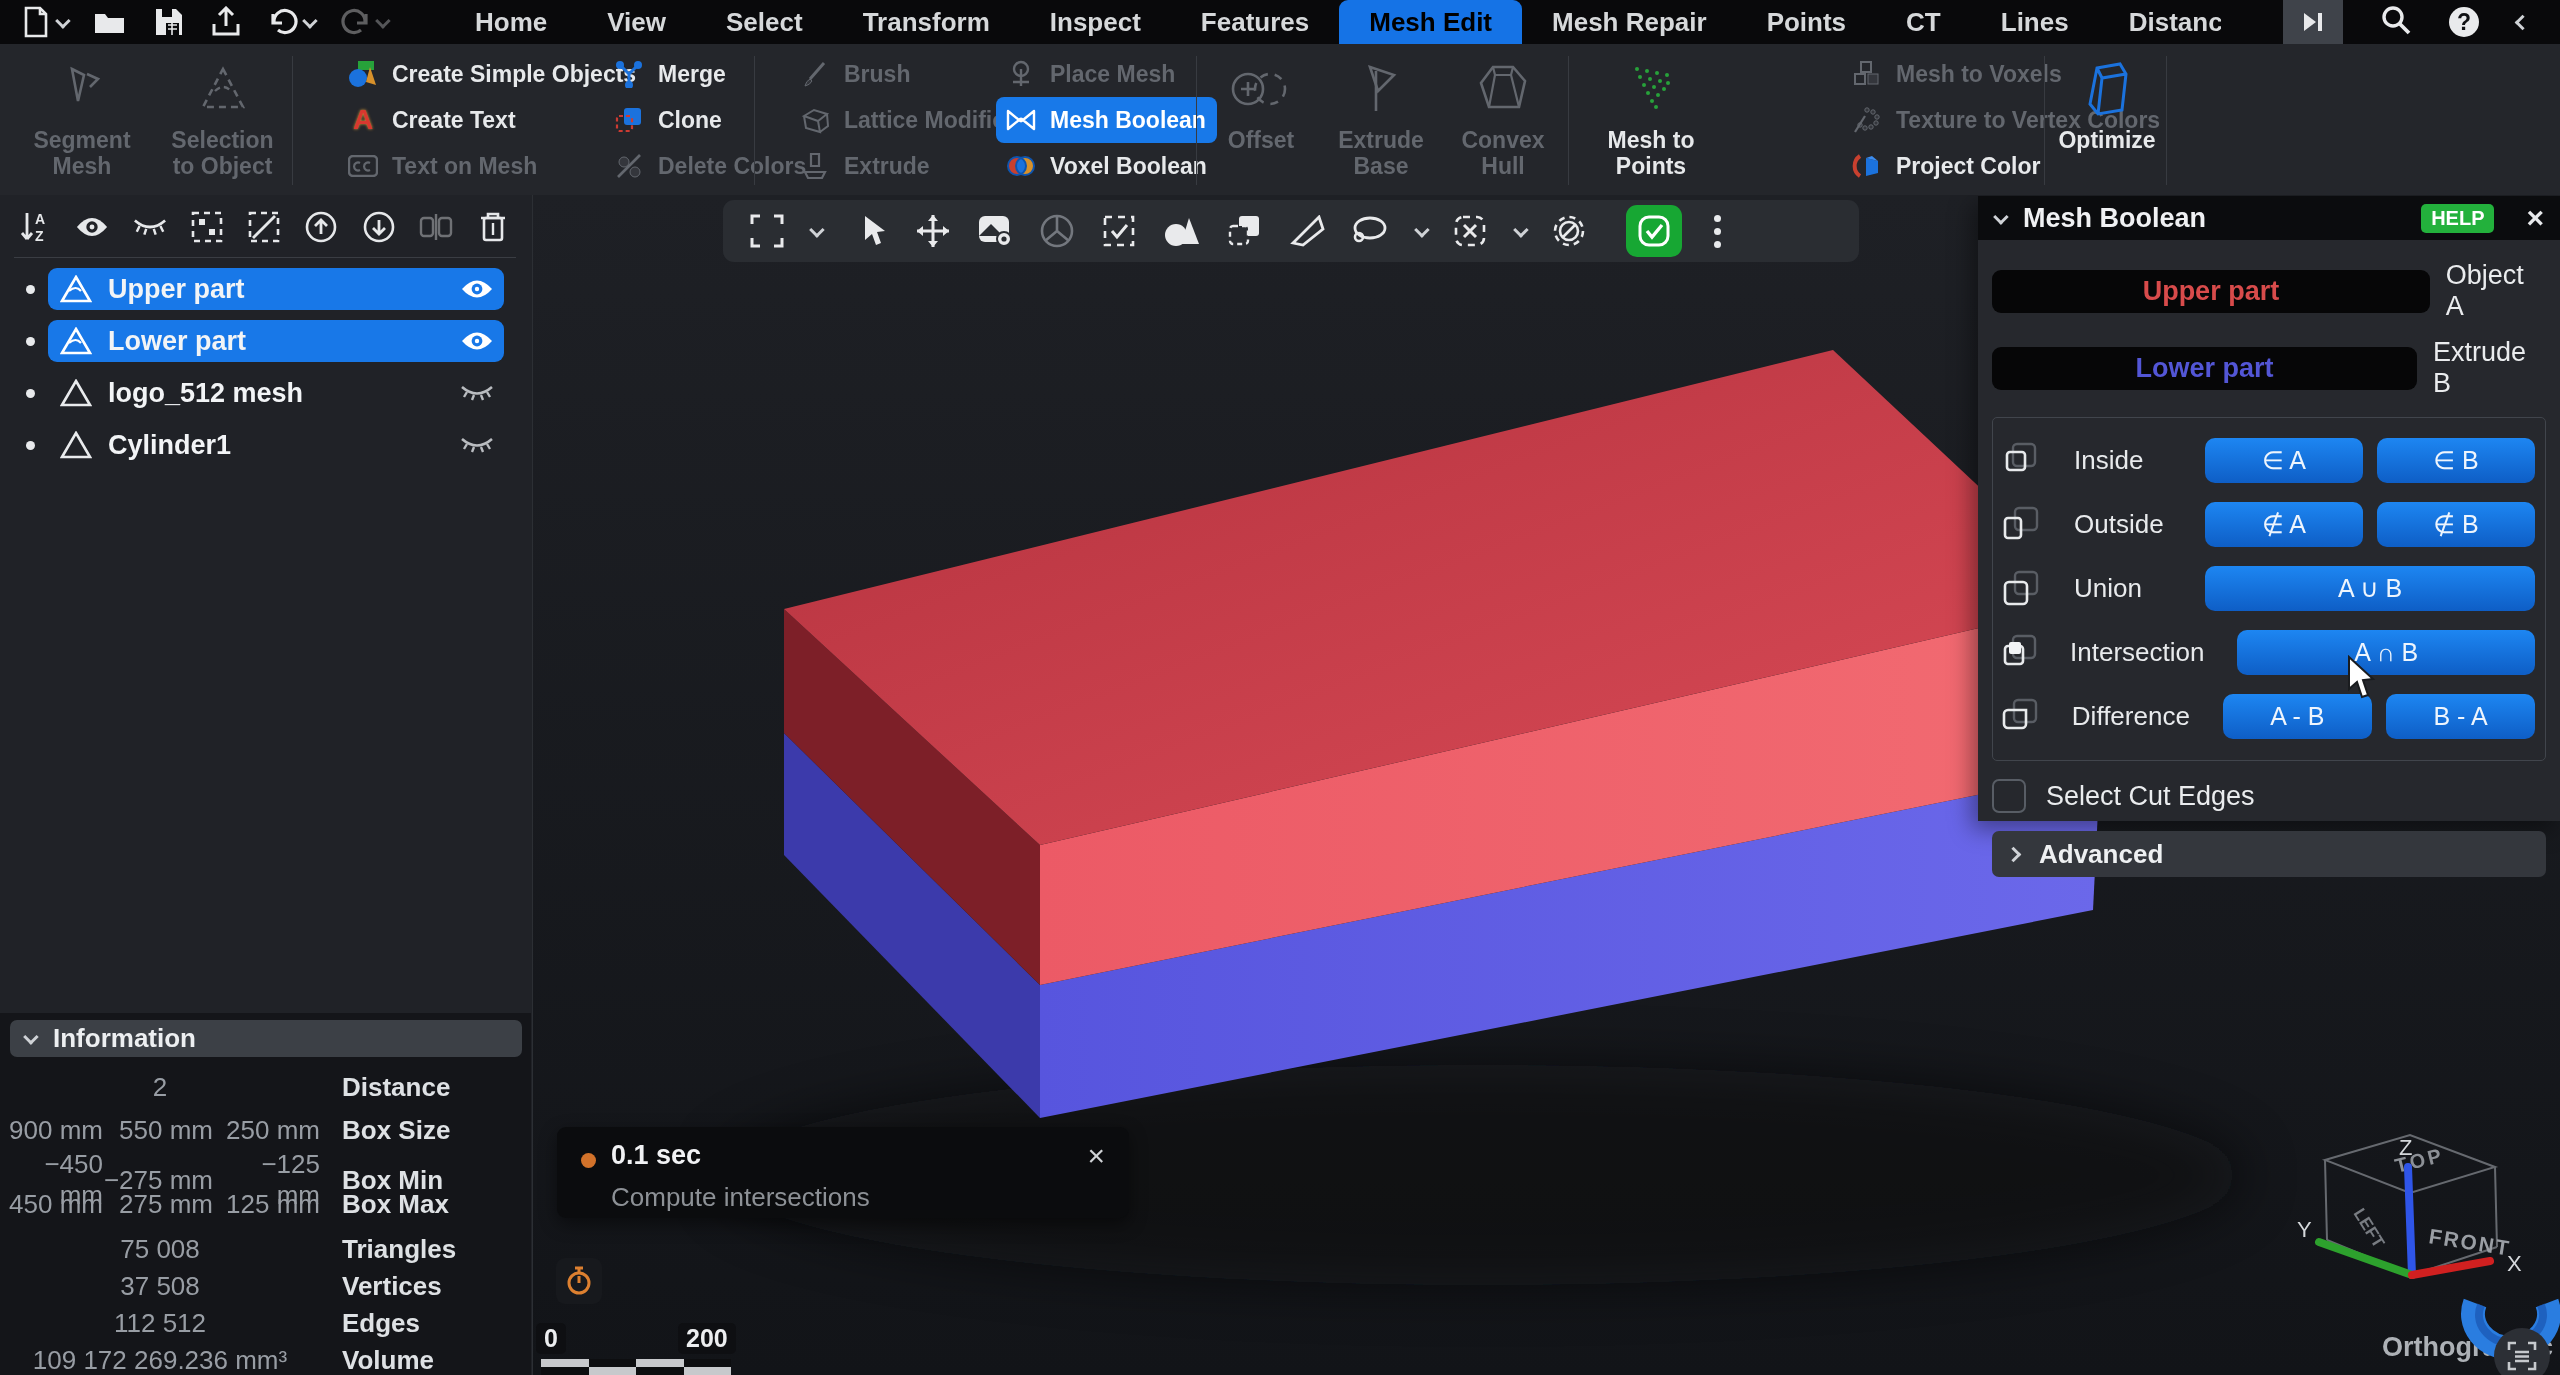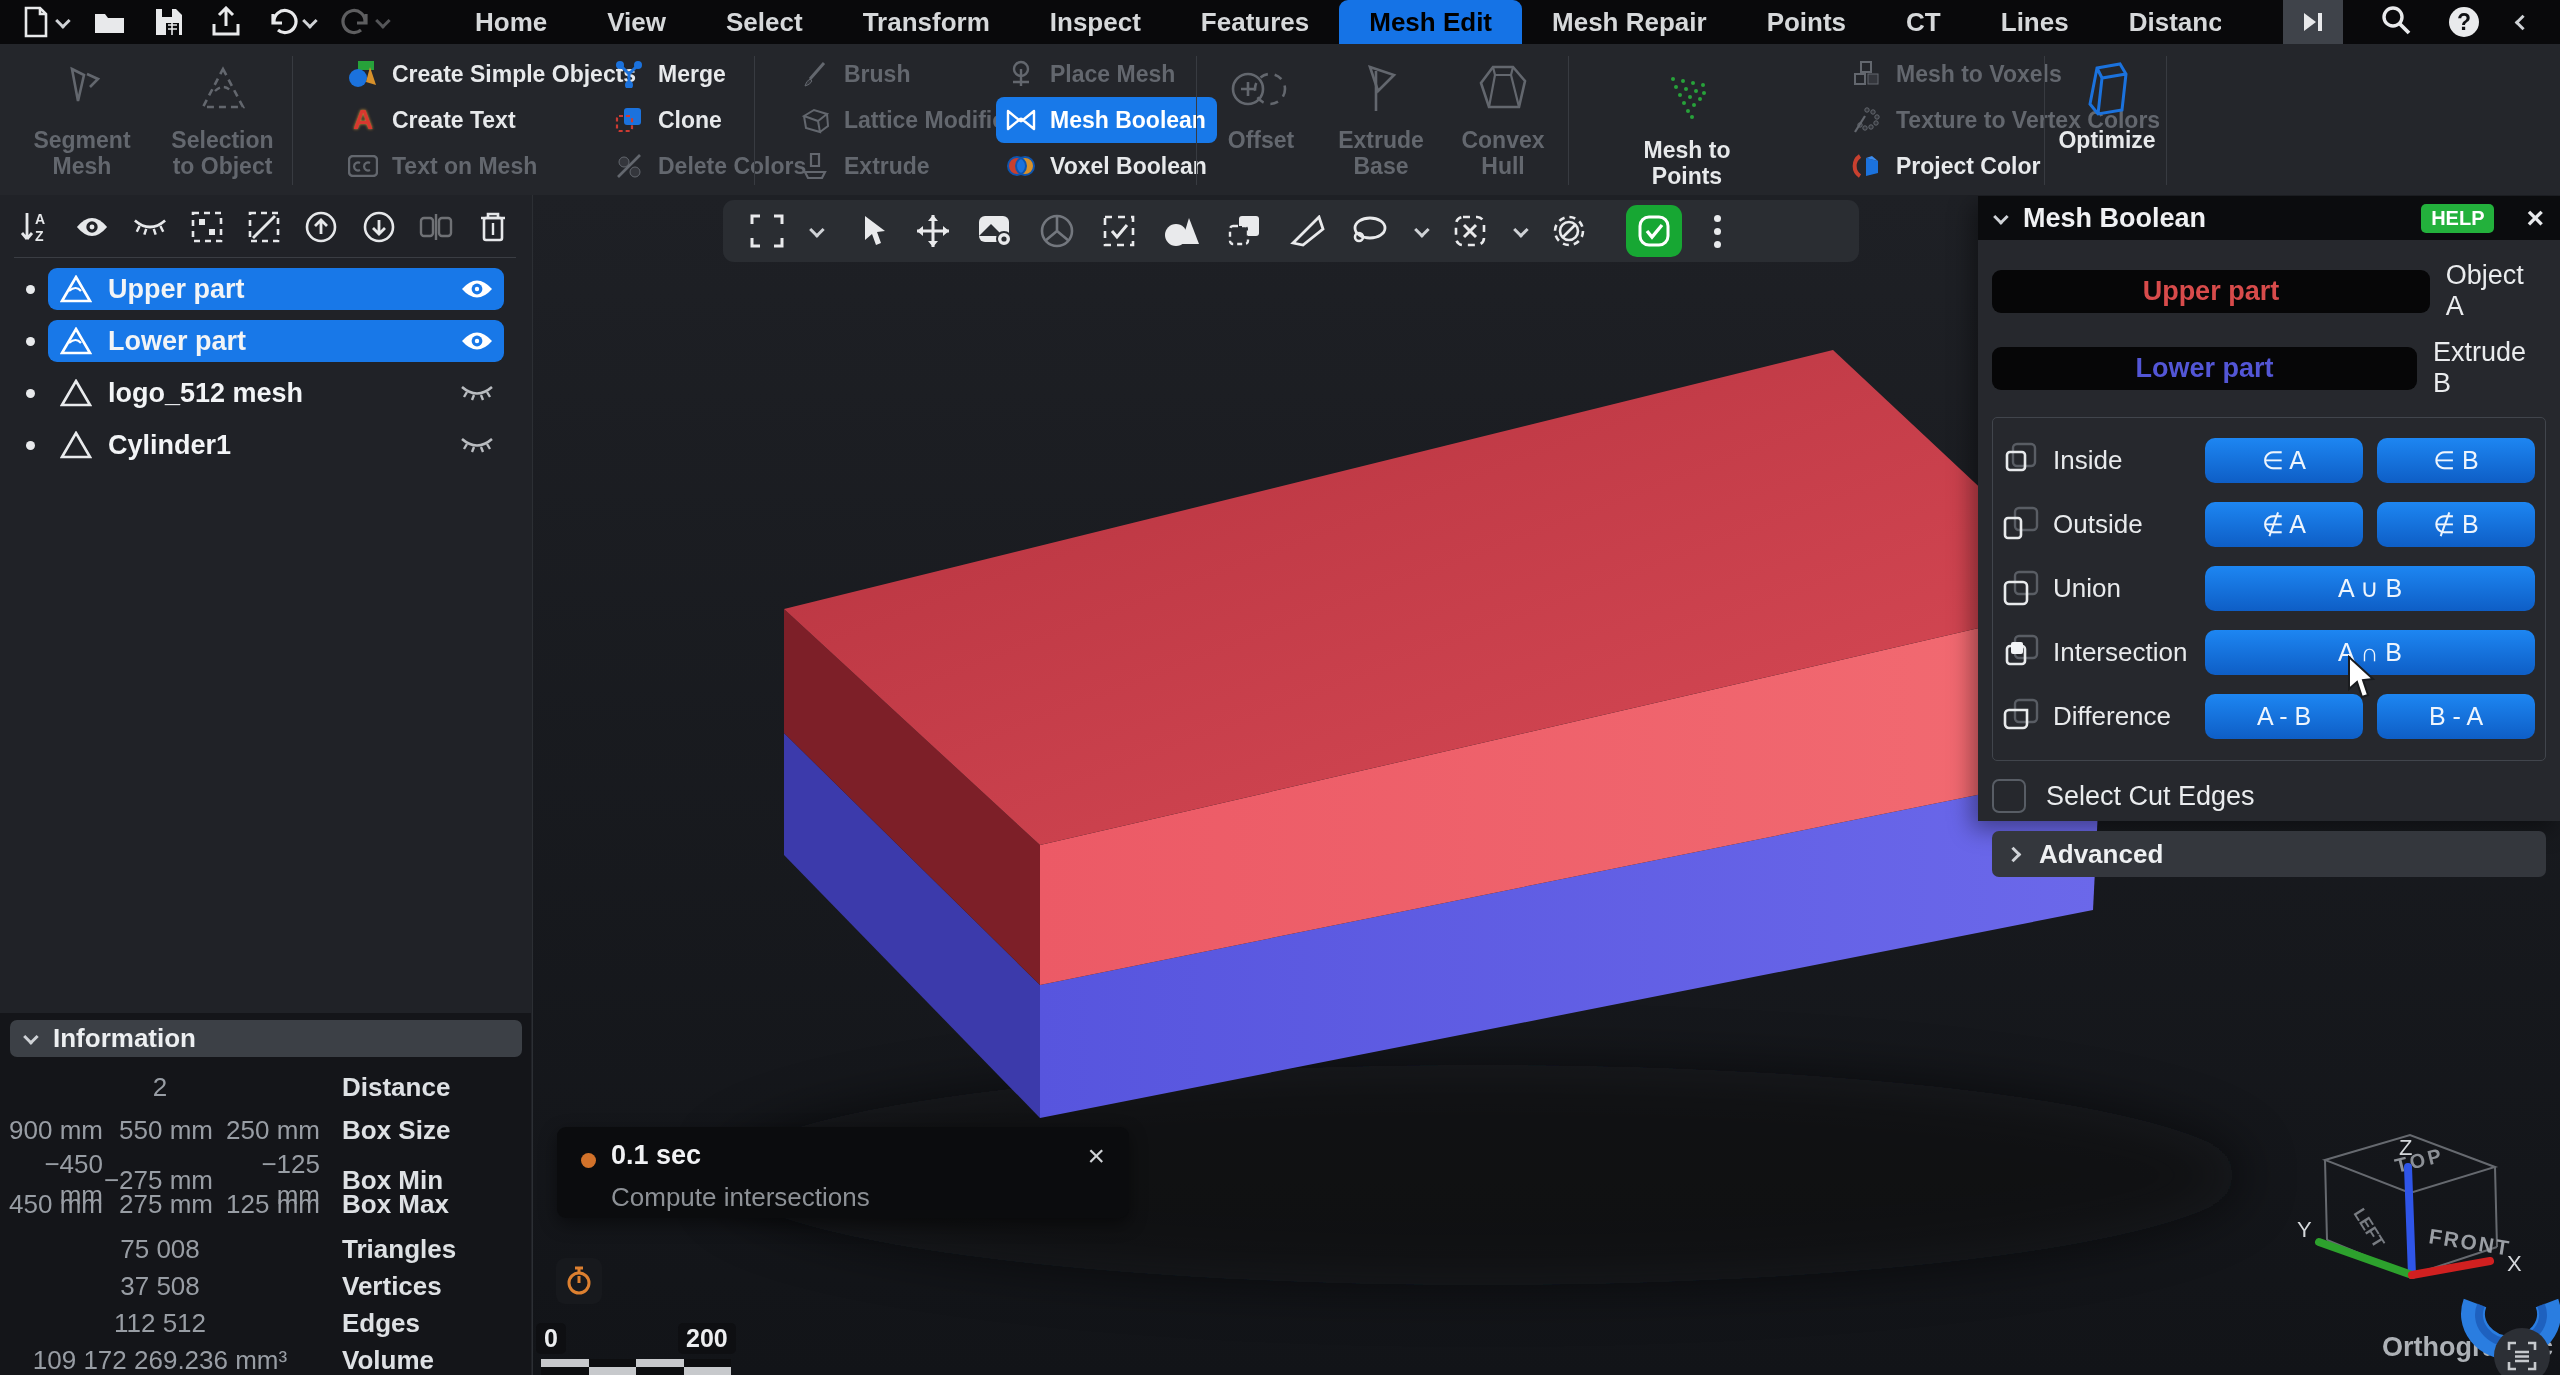--- a/index.html
+++ b/index.html
@@ -107,21 +107,21 @@
   .phdr { height:44px; background:#0b0c0e; display:flex; align-items:center; padding:0 16px; gap:18px; }
   .ptitle { color:#f0f1f3; font-size:27px; font-weight:700; flex:1; }
   .phelp { background:#23b13c; color:#fff; font-size:20px; font-weight:700; padding:3px 10px; border-radius:5px; }
   .pclose { color:#e8eaec; font-size:30px; font-weight:700; margin-left:14px; }
   .pbody { padding:12px 14px 0 14px; }
   .objfield-row { display:flex; align-items:center; gap:16px; margin-top:8px; }
   .objfield { width:446px; height:43px; background:#060607; border-radius:9px; display:flex; align-items:center;
     justify-content:center; font-size:27px; font-weight:700; }
   .objfield-label { color:#eaecee; font-size:27px; }
   .opgroup { margin-top:18px; border:1px solid #41454c; border-radius:5px; padding:10px 10px 12px 8px; }
-  .oprow { height:64px; display:flex; align-items:center; gap:12px; }
+  .oprow { height:64px; display:flex; align-items:center; gap:33px; }
   .oprow .opic { width:40px; display:flex; justify-content:center; }
   .oprow .oplabel { color:#e8eaec; font-size:26px; flex:1; }
   .opbtns { width:330px; display:flex; gap:14px; }
   .bbtn { flex:1; height:45px; border-radius:10px; background:linear-gradient(#1d86f2,#0e5ec6); color:#eef5fd;
     font-size:25px; display:flex; align-items:center; justify-content:center; font-family:"Liberation Sans",sans-serif; border:none; }
   .cutrow { display:flex; align-items:center; gap:20px; margin-top:14px; height:42px; }
   .cutbox { width:34px; height:34px; border:2px solid #585d65; border-radius:7px; }
   .cutlabel { color:#eaecee; font-size:27px; }
   .advrow { margin-top:14px; height:46px; background:#34373d; border-radius:7px; display:flex; align-items:center;
     gap:20px; padding:0 16px; color:#eef0f2; font-size:26px; font-weight:700; }
@@ -376,21 +376,21 @@
   <div class="bigitem dis" style="left:1444px; width:118px;">
     <span class="bic">
       <svg width="56" height="56" viewBox="0 0 56 56">
           <path d="M18 6 L38 6 L50 20 L44 46 L14 46 L6 22 Z" fill="none" stroke="#63676e" stroke-width="2.6"></path>
           <path d="M18 6 L20 14 L36 14 L38 6 M20 14 L14 46 M36 14 L44 46" fill="none" stroke="#63676e" stroke-width="2.2"></path>
         </svg>
     </span>
     <span>Convex Hull</span>
   </div>
   <div class="rdiv" style="left:1568px;"></div>
-  <div class="bigitem" style="left:1612px; width:150px;justify-content:flex-end;">
+  <div class="bigitem" style="left:1576px; width:150px;">
     <span class="bic">
       <svg width="56" height="52" viewBox="0 0 56 52">
           <g fill="#27a23a">
             <circle cx="14" cy="6" r="2"></circle>
             <circle cx="24" cy="8" r="2"></circle>
             <circle cx="34" cy="10" r="2"></circle>
             <circle cx="44" cy="12" r="2"></circle>
             <circle cx="17" cy="14" r="2"></circle>
             <circle cx="27" cy="16" r="2"></circle>
             <circle cx="37" cy="18" r="2"></circle>

